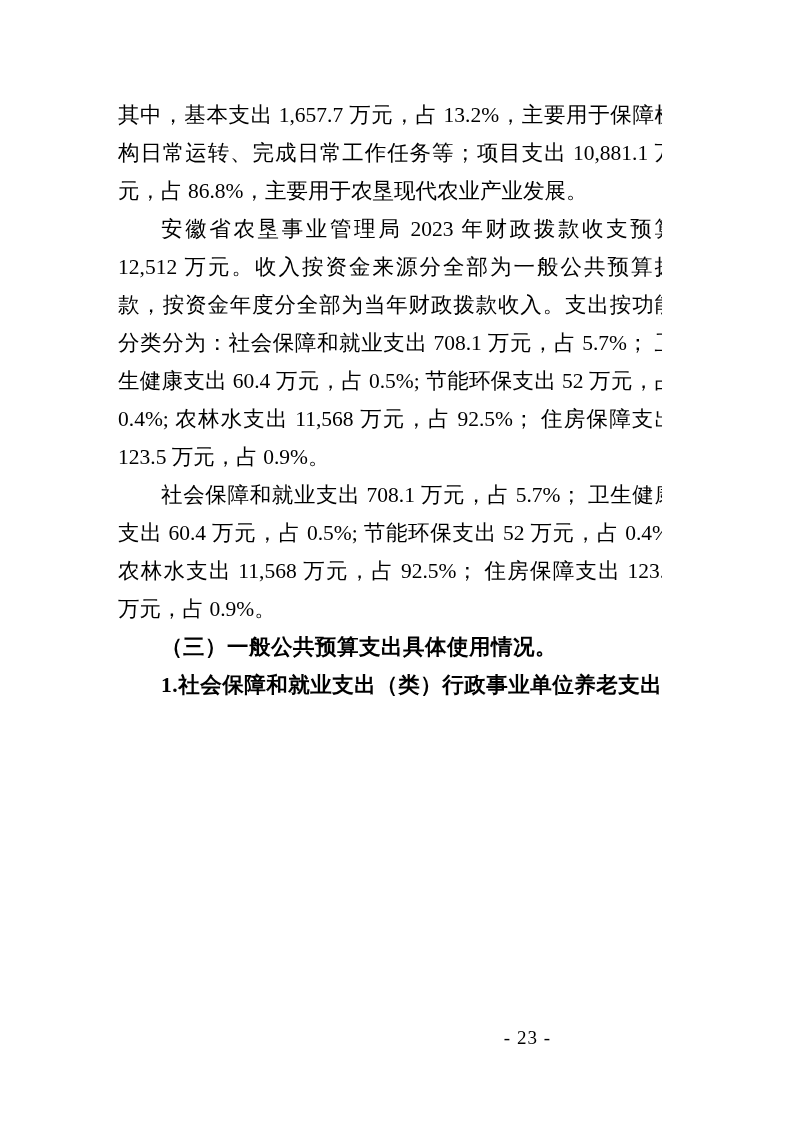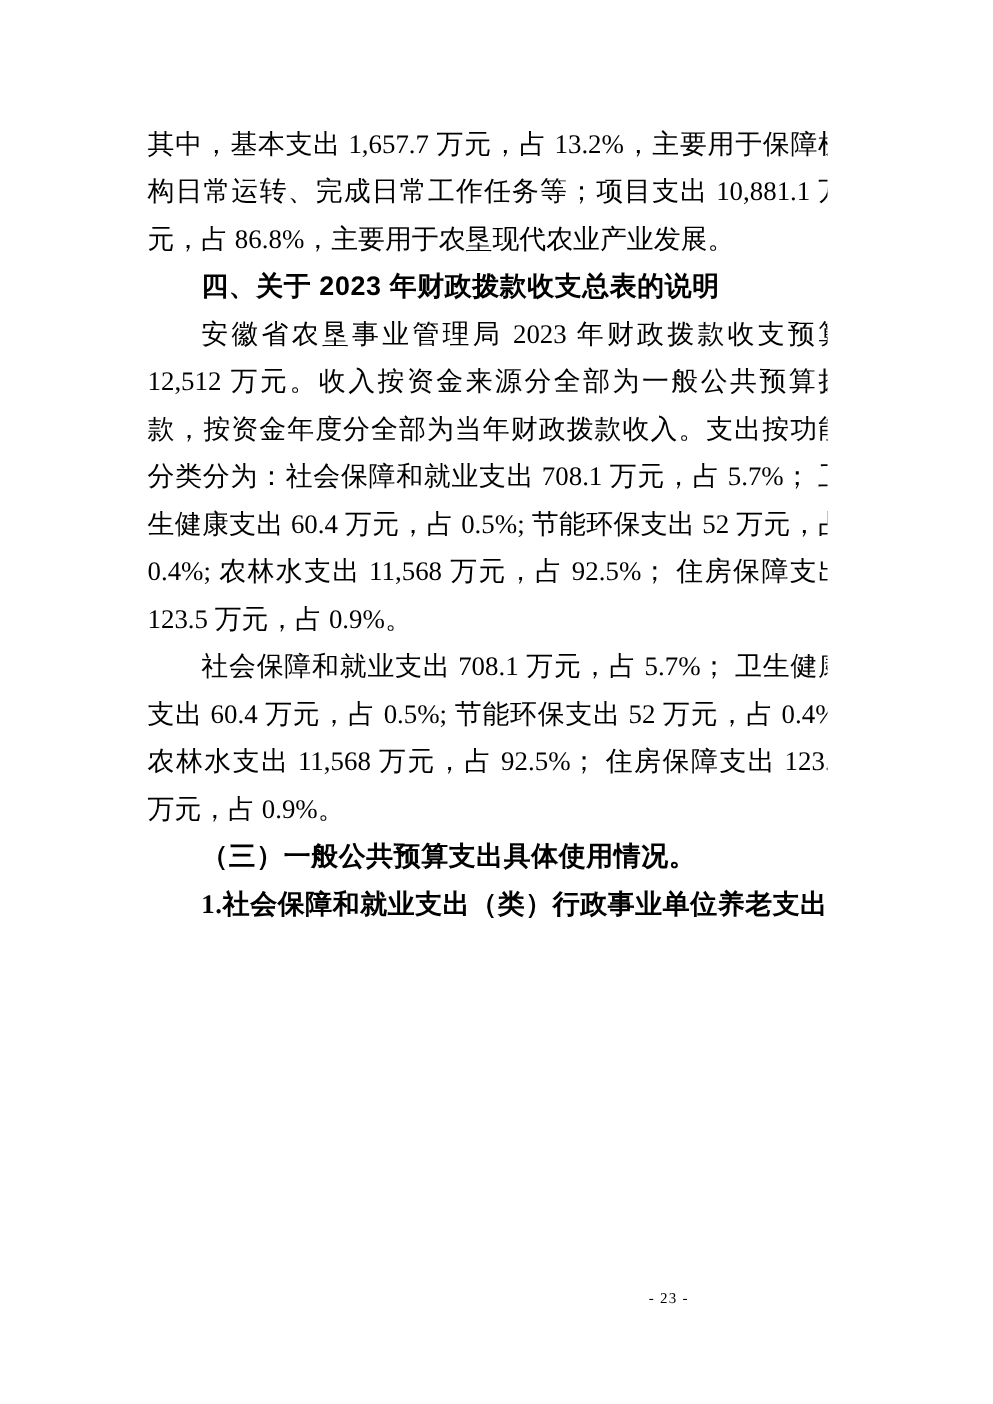--- a/index.html
+++ b/index.html
@@ -45,36 +45,35 @@
   .subheading {
     font-weight: 700;
     text-indent: 2em;
     text-align: left;
     letter-spacing: 0.5px;
   }
   .pageno {
     position: absolute;
     top: 1030px;
     right: 111px;
-    font-size: 12px;
+    font-size: 19px;
     line-height: 16px;
     letter-spacing: 1px;
     font-family: "Liberation Serif", "DejaVu Serif", serif;
     color: #000000;
   }
 </style>
 </head>
 <body>
 
 <div class="page">
   <div class="content">
 
     <p class="para">其中，基本支出 1,657.7 万元，占 13.2%，主要用于保障机构日常运转、完成日常工作任务等；项目支出 10,881.1 万元，占 86.8%，主要用于农垦现代农业产业发展。</p>
 
-    <p class="heading">四、关于 2023 年财政拨款收支总表的说明</p>
 
     <p class="para indent">安徽省农垦事业管理局 2023 年财政拨款收支预算 12,512 万元。收入按资金来源分全部为一般公共预算拨款，按资金年度分全部为当年财政拨款收入。支出按功能分类分为：社会保障和就业支出 708.1 万元，占 5.7%； 卫生健康支出 60.4 万元，占 0.5%; 节能环保支出 52 万元，占 0.4%; 农林水支出 11,568 万元，占 92.5%； 住房保障支出 123.5 万元，占 0.9%。</p>
 
 
 
 
 
     <p class="para indent">社会保障和就业支出 708.1 万元，占 5.7%； 卫生健康支出 60.4 万元，占 0.5%; 节能环保支出 52 万元，占 0.4%; 农林水支出 11,568 万元，占 92.5%； 住房保障支出 123.5 万元，占 0.9%。</p>
 
     <p class="subheading">（三）一般公共预算支出具体使用情况。</p>

